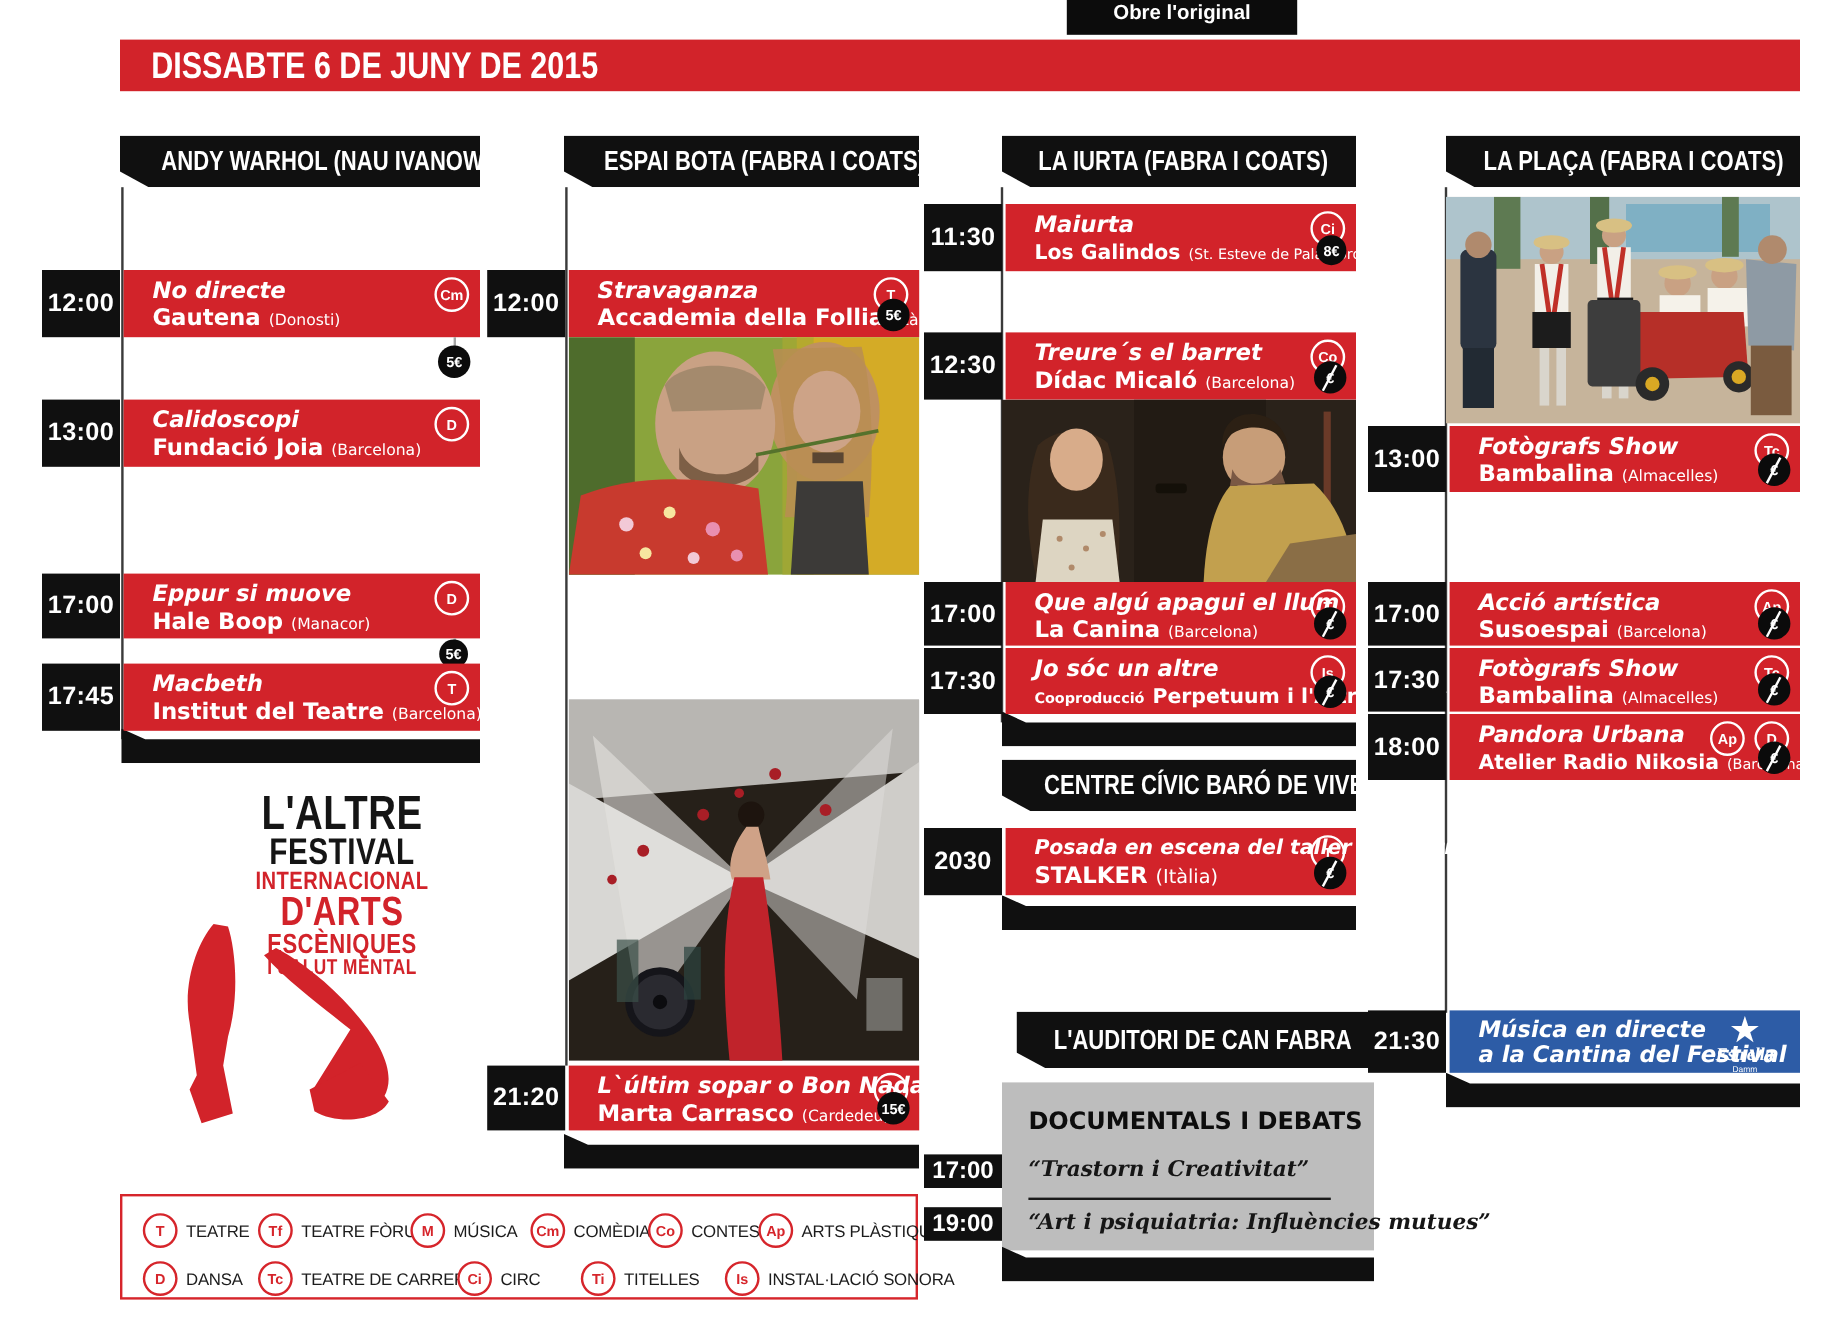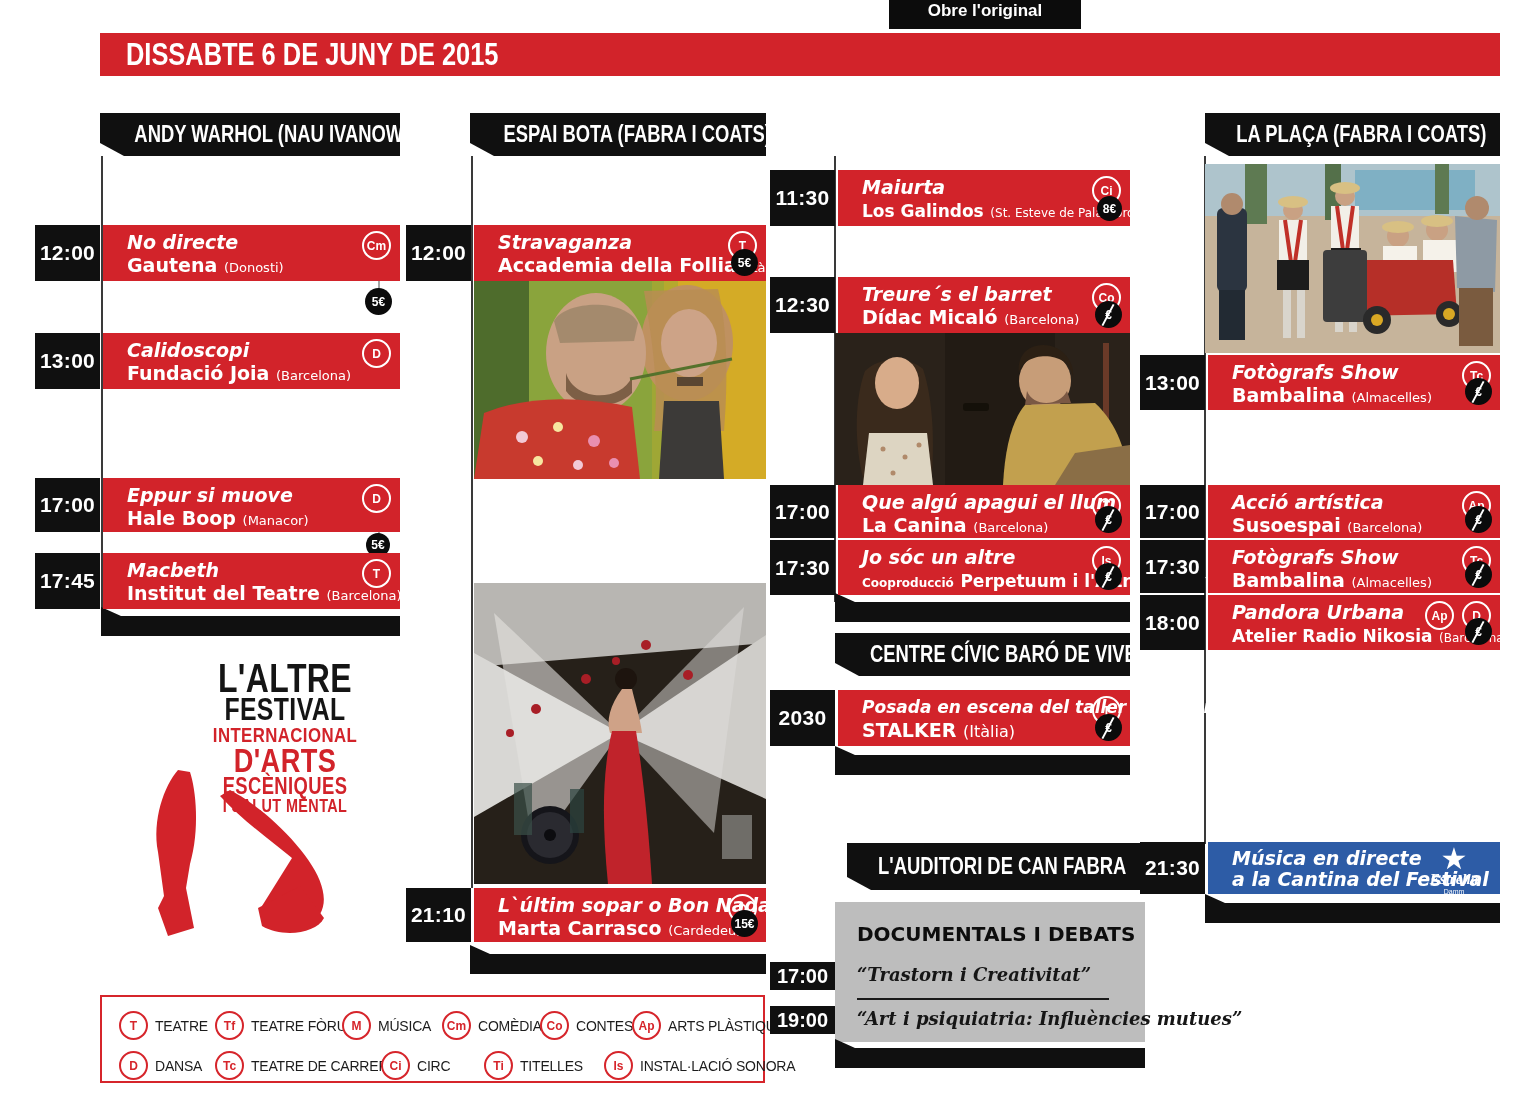--- a/index.html
+++ b/index.html
@@ -273,32 +273,35 @@
       <circle cx="76" cy="252" r="29" fill="#15151a"></circle>
       <circle cx="76" cy="252" r="23" fill="#2a2a30"></circle>
       <circle cx="76" cy="252" r="6" fill="#0c0c0f"></circle>
       <rect x="248" y="232" width="30" height="44" fill="#8e8e8a" opacity=".7"></rect>
       <rect x="40" y="200" width="18" height="52" fill="#3a5048" opacity=".7"></rect>
       <rect x="96" y="206" width="14" height="44" fill="#2c4440" opacity=".7"></rect>
     </svg>
   </div>
 
   <div class="event" style="left:406px;top:888px;width:360px;height:54px;">
-    <div class="tchip">21:10</div>
+    <div class="tchip">21:20</div>
     <div class="bar">
       <div class="t1">L`últim sopar o Bon Nadal!</div>
       <div class="t2"><span>Marta Carrasco</span>
         <span class="loc">(Cardedeu)</span></div>
       <span class="cat tr">D</span>
       <span class="pill br">15€</span>
     </div>
   </div>
 
   <div class="footerbar" style="left:470px;top:945px;width:296px;"></div>
 
+  <div class="vhead" style="left:835px;top:113px;width:295px;">
+    <span class="condc">LA IURTA (FABRA I COATS)</span>
+  </div>
 
   <div class="event" style="left:770px;top:170px;width:360px;height:56px;">
     <div class="tchip">11:30</div>
     <div class="bar">
       <div class="t1">Maiurta</div>
       <div class="t2"><span class="co-sm">Los Galindos</span>
         <span class="locsm">(St. Esteve de Palautordera)</span></div>
       <span class="cat tr">Ci</span>
       <span class="pill br" style="width:25px;height:25px;">8€</span>
     </div>

